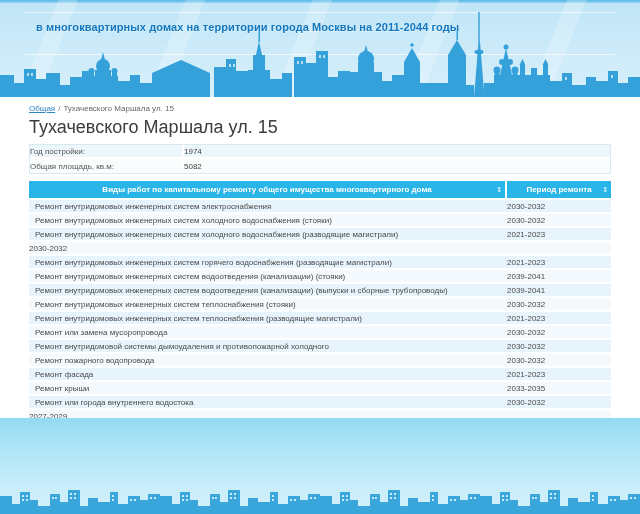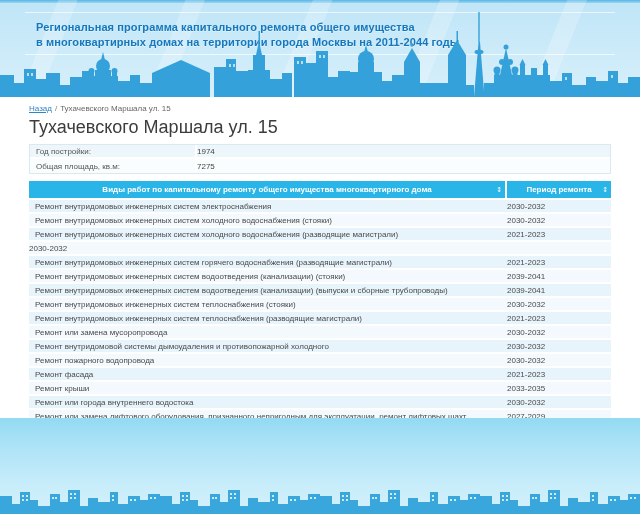--- a/index.html
+++ b/index.html
@@ -20,21 +20,21 @@
   
   .main { position:relative; width:640px; height:321px; background:#fff; padding:7px 29px 0 29px; }
   .breadcrumb { font-size:8px; color:#666; line-height:10px; margin-bottom:3px; }
   .breadcrumb a { color:#2e86c4; text-decoration:underline; cursor:pointer; }
   .breadcrumb .sep { margin:0 3px; color:#777; }
   .page-title { font-size:18px; line-height:20px; font-weight:400; color:#3c3c3c; margin:3px 0 7px 0; }
 
   .info-table { border:1px solid #d9e9f2; margin-bottom:7px; background:#fff; }
   .info-row { display:flex; height:14px; align-items:center; font-size:8px; color:#555; background:#edf6fb; border-bottom:2px solid #fff; }
   .info-row:last-child { border-bottom:none; background:#fafdfe; }
-  .info-label { width:167px; padding-left:6px; border-right:2px solid #fff; align-self:stretch; display:flex; align-items:center; }
+  .info-label { width:154px; border-right:2px solid #fff; align-self:stretch; display:flex; align-items:center; }
   .info-value { padding-left:0; color:#444; }
 
   .work-table { margin-top:2px; }
   .thead { display:flex; gap:2px; }
   .th { flex:1; position:relative; background:#29b5e8; color:#fff; font-size:8px; font-weight:bold; height:17px; display:flex; align-items:center; justify-content:center; cursor:pointer; }
   .th:last-child { flex:none; width:104px; }
   .sort-icon { position:absolute; right:3px; top:50%; transform:translateY(-50%); font-size:7px; font-family:"DejaVu Sans",sans-serif; color:rgba(255,255,255,.85); cursor:pointer; }
   .tbody .trow { display:flex; align-items:center; height:12px; margin-top:2px; font-size:8px; color:#4a4a4a; background:#e8f4fb; }
   .tbody .trow:nth-of-type(even) { background:#f3f9fd; }
   .t-work { flex:1; padding-left:6px; white-space:nowrap; overflow:hidden; }
@@ -48,21 +48,20 @@
 <body>
 
 <div class="page">
 
   <header class="site-header">
     <div class="topbar"></div>
     <div class="rays"></div>
     <div class="hline l1"></div>
     <div class="hline l2"></div>
     <div class="header-title">
-      <div>Региональная программа капитального ремонта общего имущества</div>
       <div>в многоквартирных домах на территории города Москвы на 2011-2044 годы</div>
     </div>
 
     <svg class="skyline-svg" viewBox="0 0 640 97" preserveAspectRatio="none">
       <g fill="#35a1da">
 
         <path d="M0 75h14v22H0z M14 83h10v14H14z M24 69h12v28H24z M36 79h10v18H36z M46 73h14v24H46z M60 85h10v12H60z M70 77h12v20H70z M82 71h8v26h-8z"></path>
 
         <rect x="88" y="76" width="30" height="21"></rect>
         <rect x="95" y="70" width="16" height="8"></rect>
@@ -142,35 +141,35 @@
           <rect x="323" y="55" width="2" height="3"></rect>
         <rect x="611" y="75" width="2" height="3"></rect>
           <rect x="565" y="77" width="2" height="3"></rect>
       </g>
     </svg>
   </header>
 
   <main class="main">
 
     <nav class="breadcrumb">
-      <a>Назад</a><span class="sep">/</span><span>Тухачевского Маршала ул. 15</span>
+      <a>Общая</a><span class="sep">/</span><span>Тухачевского Маршала ул. 15</span>
     </nav>
 
     <h1 class="page-title">Тухачевского Маршала ул. 15</h1>
 
     <section class="info-table">
 
         <div class="info-row">
           <div class="info-label">Год постройки:</div>
           <div class="info-value">1974</div>
         </div>
 
         <div class="info-row">
           <div class="info-label">Общая площадь, кв.м:</div>
-          <div class="info-value">7275</div>
+          <div class="info-value">5082</div>
         </div>
       </section>
 
     <section class="work-table">
       <div class="thead">
 
           <div class="th">
             <span>Виды работ по капитальному ремонту общего имущества многоквартирного дома</span>
             <span class="sort-icon">↕</span>
           </div>
@@ -250,21 +249,20 @@
             <div class="t-work">Ремонт крыши</div>
             <div class="t-period">2033-2035</div>
           </div>
 
           <div class="trow">
             <div class="t-work">Ремонт или города внутреннего водостока</div>
             <div class="t-period">2030-2032</div>
           </div>
 
           <div class="trow">
-            <div class="t-work">Ремонт или замена лифтового оборудования, признанного непригодным для эксплуатации, ремонт лифтовых шахт</div>
             <div class="t-period">2027-2029</div>
           </div>
         </div>
     </section>
 
   </main>
 
   <footer class="site-footer">
     <svg class="footer-skyline" viewBox="0 0 640 40" preserveAspectRatio="none">
       <defs>

